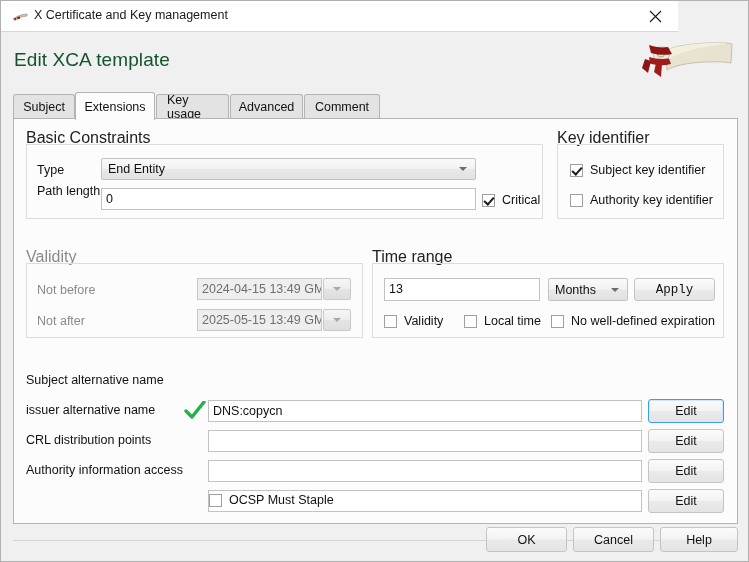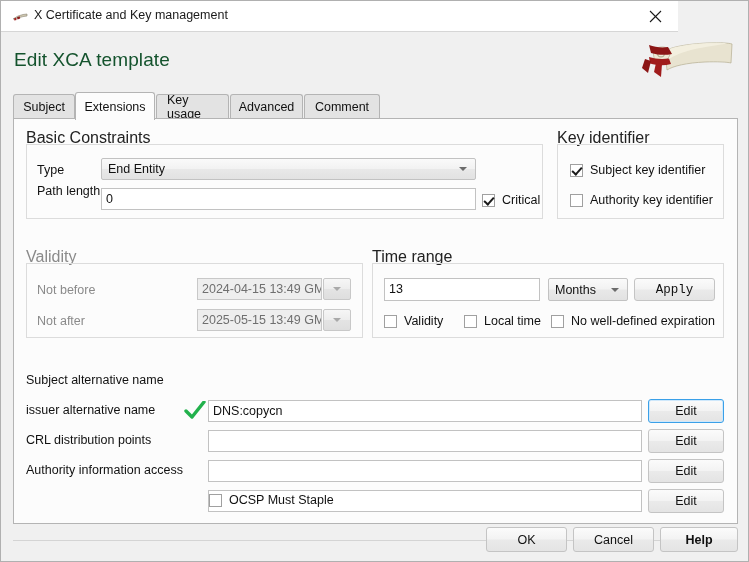--- a/index.html
+++ b/index.html
@@ -404,16 +404,16 @@
     <div class="btn" style="left:647px; top:457px; width:76px; height:24px;">Edit</div>
 
     <div class="cbwrap" style="left:208px; top:461px;">
       <span class="cbbox"></span>
       <span class="cbtext">OCSP Must Staple</span>
     </div>
 
     <div class="hr"></div>
     <div class="btn" style="left:485px; top:495px; width:81px; height:25px;">OK</div>
     <div class="btn" style="left:572px; top:495px; width:81px; height:25px;">Cancel</div>
-    <div class="btn" style="left:659px; top:495px; width:78px; height:25px;font-weight:bold;">Help</div>
+    <div class="btn" style="left:659px; top:495px; width:78px; height:25px;">Help</div>
 
   </div>
 </div>
 
 </body></html>

